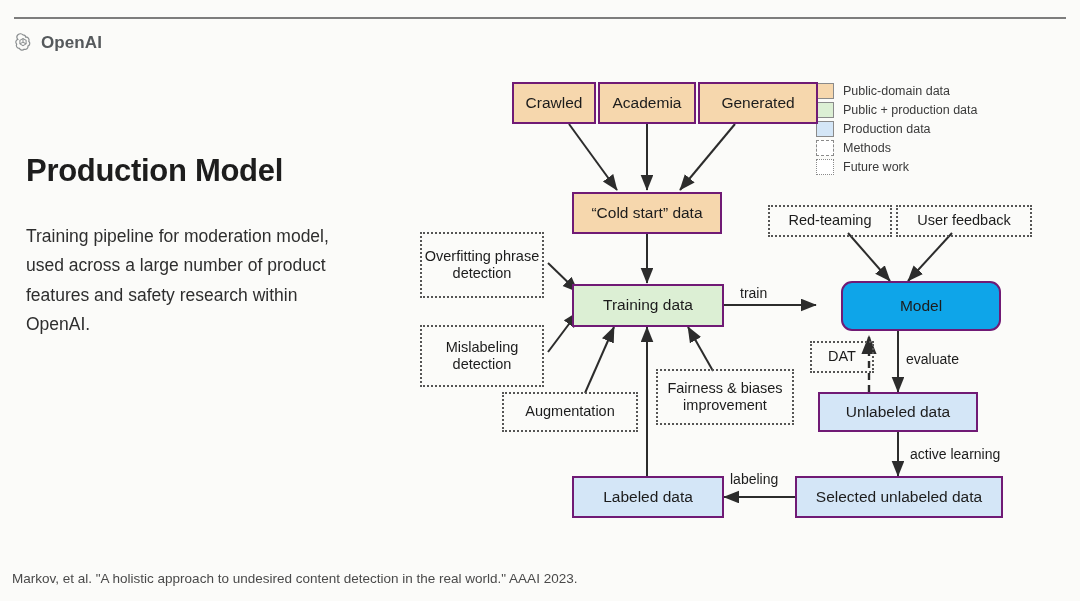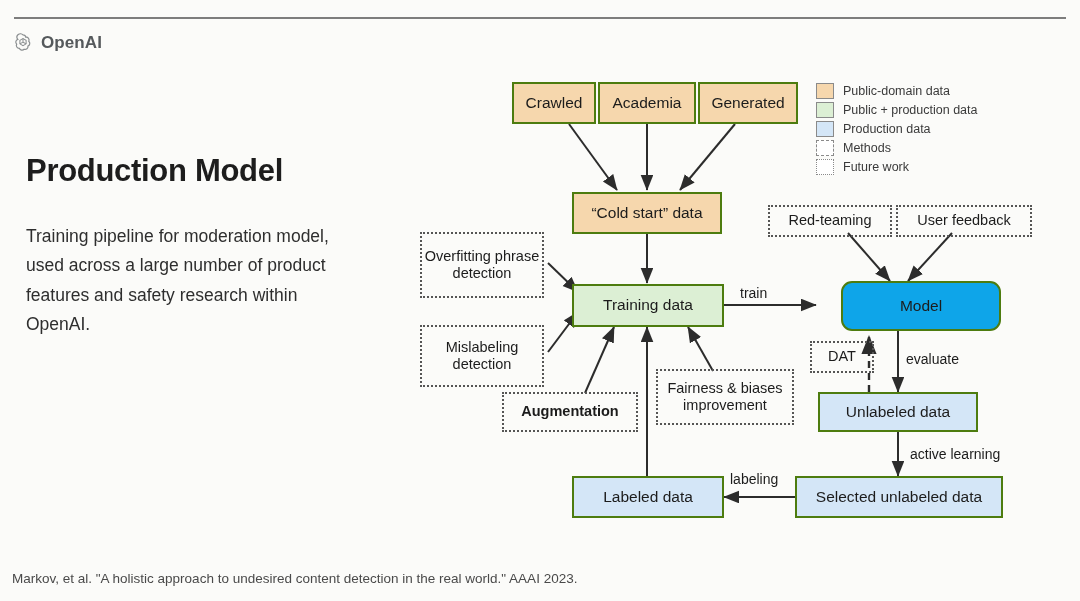--- a/index.html
+++ b/index.html
@@ -64,21 +64,21 @@
     position: absolute;
     box-sizing: border-box;
     display: flex; align-items: center; justify-content: center;
     text-align: center;
     font-size: 15.5px;
     line-height: 1.18;
     color: #1c1c1c;
     background: #ffffff;
     border: 2px solid #3a3a3a;
   }
-  .node.solid   { border: 2px solid #4d7c0f; }
+  .node.solid   { border: 2px solid #701a75; }
   .node.dotted  { border: 2px dotted #555; background: transparent; }
   .node.rounded { border-radius: 11px; }
   .fill-orange  { background: #f6d7ad; }
   .fill-green   { background: #dcefd4; }
   .fill-blue    { background: #d4e6f7; }
   .fill-white   { background: #0ea5e9; margin-left: 23px; }
 
   
   .edge-label {
     position: absolute;
@@ -191,37 +191,37 @@
 <div id="diagram">
 
   <div class="node solid fill-orange" style="left:512px;top:82px;width:84px;height:42px;">
     <span>Crawled</span>
   </div>
 
   <div class="node solid fill-orange" style="left:598px;top:82px;width:98px;height:42px;">
     <span>Academia</span>
   </div>
 
-  <div class="node solid fill-orange" style="left:698px;top:82px;width:100px;height:42px;">
+  <div class="node solid fill-orange" style="left:698px;top:82px;width:120px;height:42px;">
     <span>Generated</span>
   </div>
 
   <div class="node solid fill-orange" style="left:572px;top:192px;width:150px;height:42px;">
     <span>“Cold start” data</span>
   </div>
 
   <div class="node dotted" style="left:420px;top:232px;width:124px;height:66px;font-size:14.5px;">
     <span>Overfitting phrase detection</span>
   </div>
 
   <div class="node dotted" style="left:420px;top:325px;width:124px;height:62px;font-size:14.5px;">
     <span>Mislabeling detection</span>
   </div>
 
-  <div class="node dotted" style="left:502px;top:392px;width:136px;height:40px;font-size:14.5px;font-weight:bold;">
+  <div class="node dotted" style="left:502px;top:392px;width:136px;height:40px;font-size:14.5px;">
     <span>Augmentation</span>
   </div>
 
   <div class="node dotted" style="left:656px;top:369px;width:138px;height:56px;font-size:14.5px;">
     <span>Fairness &amp; biases improvement</span>
   </div>
 
   <div class="node solid fill-green" style="left:572px;top:284px;width:152px;height:43px;">
     <span>Training data</span>
   </div>

